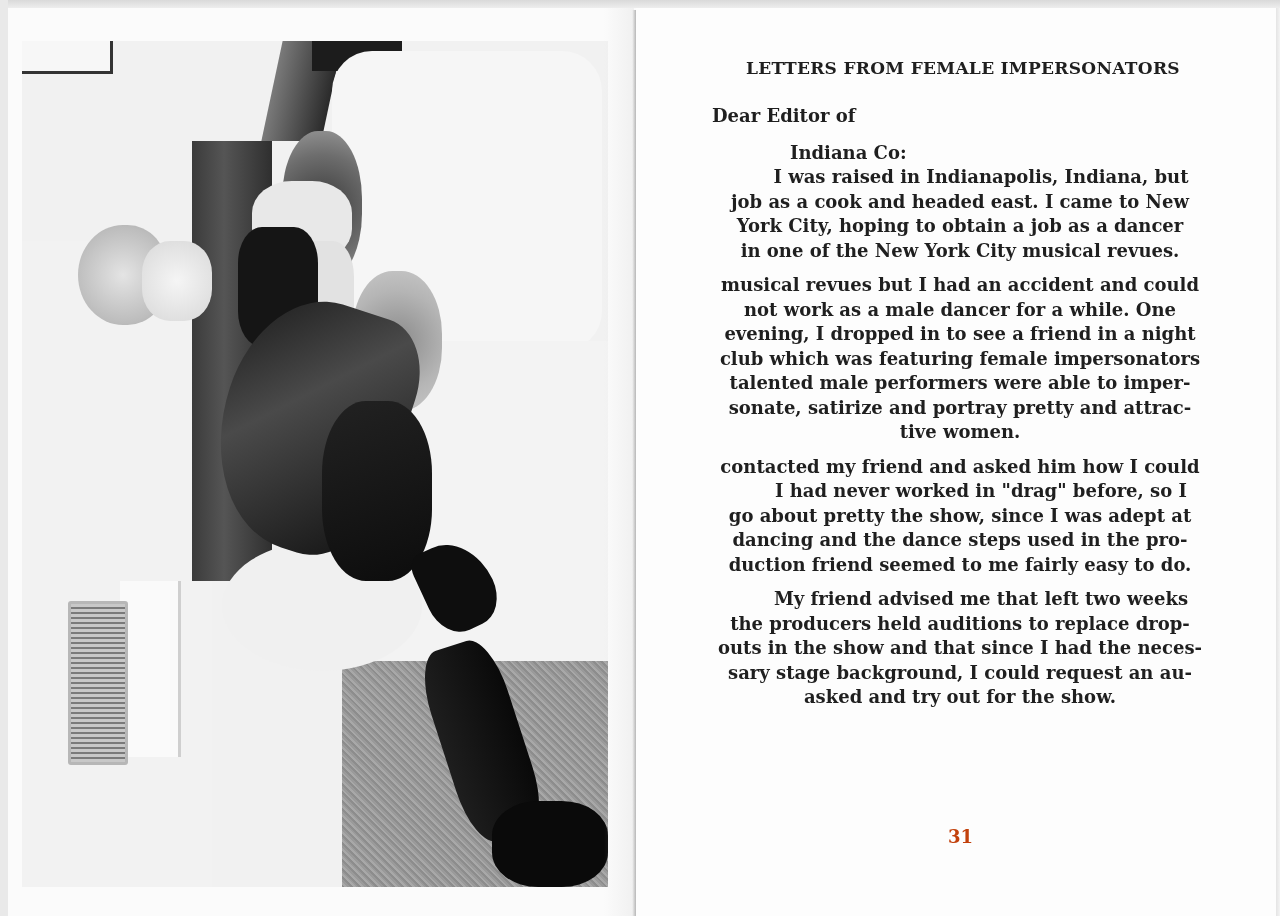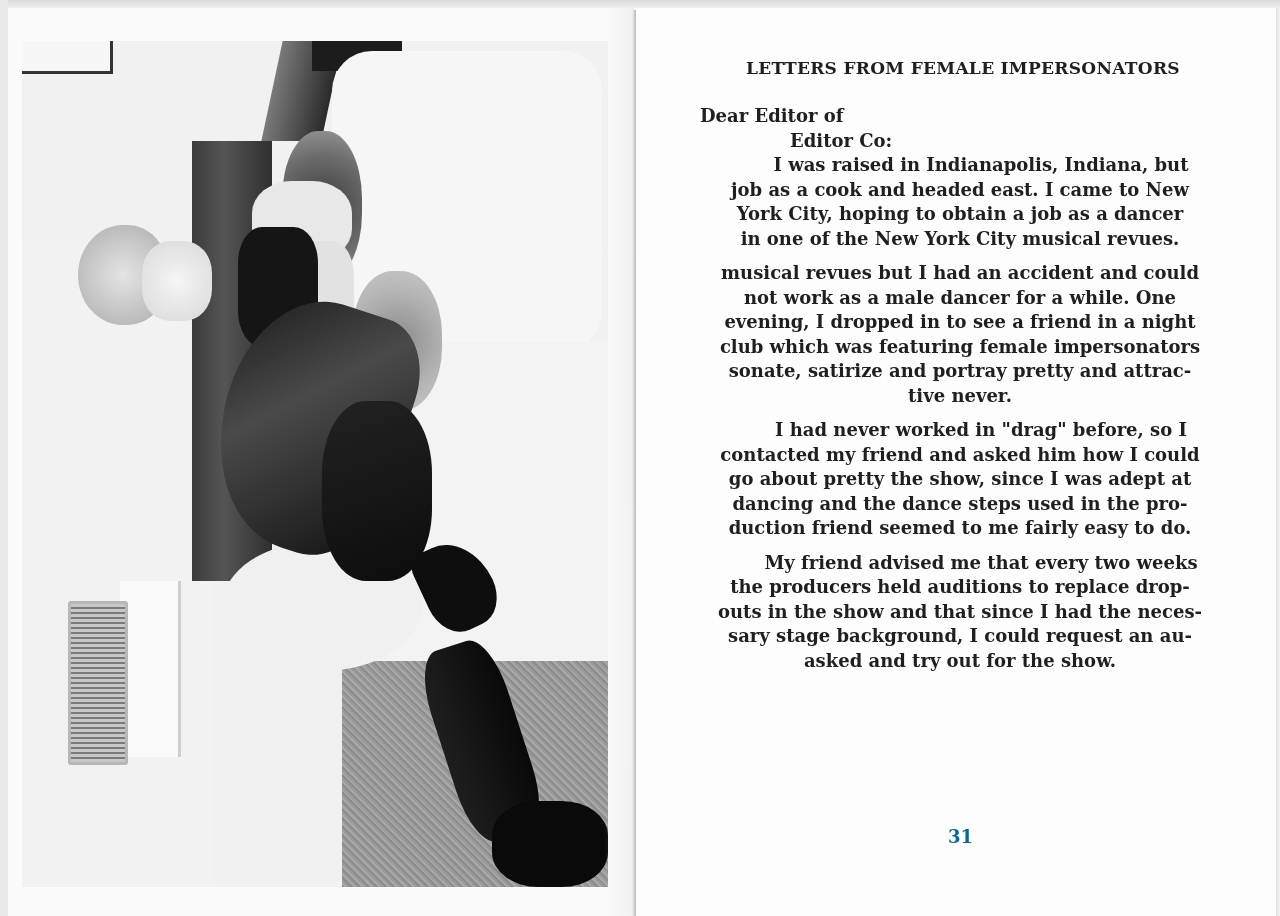--- a/index.html
+++ b/index.html
@@ -59,30 +59,30 @@
   
   .text-area {
     position:absolute; left:692px; top:58px; width:520px;
     color:#1f1f1f;
   }
   .title {
     font-family:"DejaVu Serif", serif; font-weight:bold; font-size:17px;
     letter-spacing:0.3px; text-align:center; margin:0 0 26px 6px;
     white-space:nowrap;
   }
-  .salutation { font-size:18px; line-height:24.5px; font-weight:bold; margin:0; }
+  .salutation { font-size:18px; line-height:24.5px; font-weight:bold; margin:12px; }
   .salutation2 { font-size:18px; line-height:24.5px; font-weight:bold; margin:0 0 0 90px; }
   .para {
     font-size:18px; line-height:24.5px; font-weight:bold; margin:0 0 10px 0;
     text-align:center;
   }
   .line { display:block; white-space:nowrap; }
   .indent { padding-left:42px; }
   .page-number {
-    position:absolute; left:940px; top:826px; font-size:18px; font-weight:bold; color:#0369a1;text-align:center;
+    position:absolute; left:940px; top:826px; font-size:18px; font-weight:bold; color:#c2410c;text-align:center;
   }
 </style>
 </head>
 <body>
 
 <div class="spread">
   <div class="top-edge"></div>
 
   <div class="left-page">
     <div class="photo">
@@ -114,48 +114,49 @@
 
   <div class="spine-shadow"></div>
   <div class="spine"></div>
 
   <div class="right-page"></div>
   <div class="right-edge"></div>
 
   <div class="text-area">
     <h1 class="title">LETTERS FROM FEMALE IMPERSONATORS</h1>
     <p class="salutation">Dear Editor of</p>
-    <p class="salutation2">Editor Co:</p>
+    <p class="salutation2">Indiana Co:</p>
 
     <p class="para">
       <span class="line indent">I was raised in Indianapolis, Indiana, but</span>
       <span class="line">job as a cook and headed east.  I came to New</span>
       <span class="line">York City, hoping to obtain a job as a dancer</span>
       <span class="line">in one of the New York City musical revues.</span>
     </p>
 
     <p class="para">
       <span class="line">musical revues but I had an accident and could</span>
       <span class="line">not work as a male dancer for a while.   One</span>
       <span class="line">evening, I dropped in to see a friend in a night</span>
       <span class="line">club which was featuring female impersonators</span>
+      <span class="line">talented male performers were able to imper-</span>
       <span class="line">sonate, satirize and portray pretty and attrac-</span>
-      <span class="line">tive never.</span>
+      <span class="line">tive women.</span>
     </p>
 
     <p class="para">
+      <span class="line">contacted my friend and asked him how I could</span>
       <span class="line indent">I had never worked in "drag" before, so I</span>
-      <span class="line">contacted my friend and asked him how I could</span>
       <span class="line">go about pretty the show, since I was adept at</span>
       <span class="line">dancing and the dance steps used in the pro-</span>
       <span class="line">duction friend seemed to me fairly easy to do.</span>
     </p>
 
     <p class="para">
-      <span class="line indent">My friend advised me that every two weeks</span>
+      <span class="line indent">My friend advised me that left two weeks</span>
       <span class="line">the producers held auditions to replace drop-</span>
       <span class="line">outs in the show and that since I had the neces-</span>
       <span class="line">sary stage background, I could request an au-</span>
       <span class="line">asked and try out for the show.</span>
     </p>
   </div>
 
   <div class="page-number">31</div>
 </div>
 

